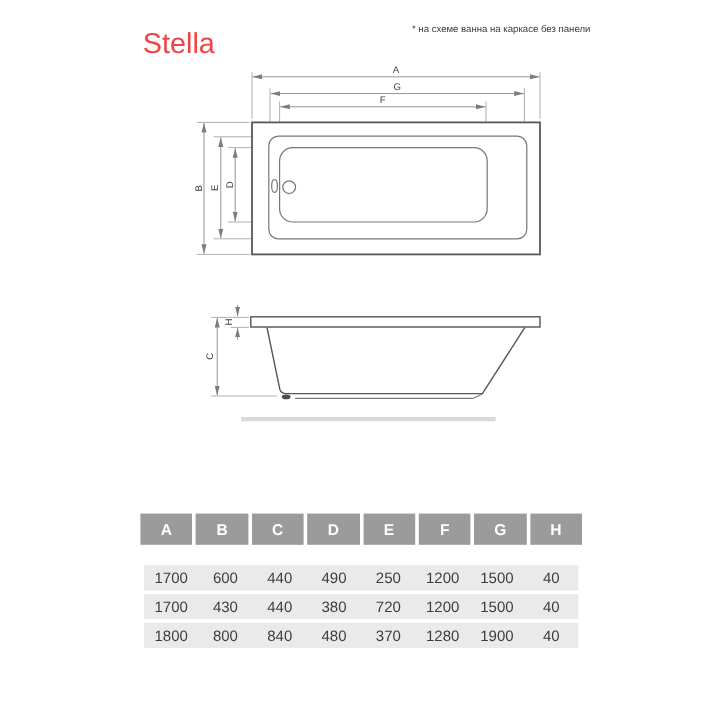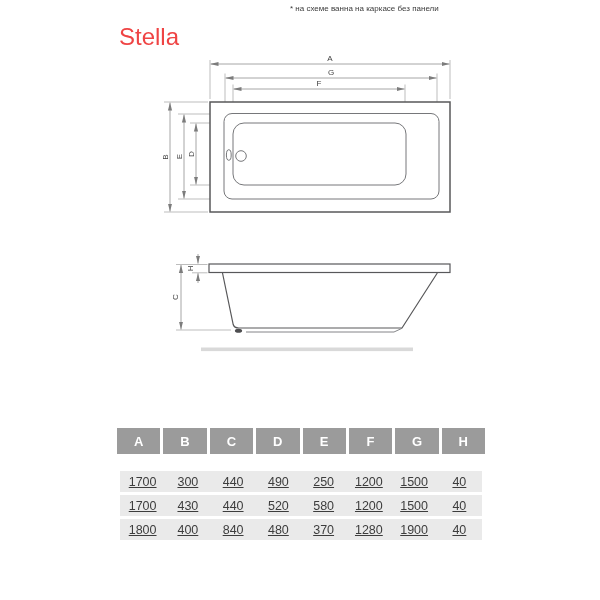--- a/index.html
+++ b/index.html
@@ -5,42 +5,42 @@
   html,body { margin:0; padding:0; }
   body {
     width:600px; height:600px; background:#ffffff; position:relative;
     font-family:"Liberation Sans", sans-serif; overflow:hidden;
   }
   .page-title {
     position:absolute; left:119px; top:26px;
     font-size:24px; line-height:22px; color:#ef4444; font-weight:400;
   }
   .footnote {
-    position:absolute; top:4px; left:290px; width:202px; text-align:left;
+    position:absolute; top:20px; left:290px; width:202px; text-align:right;
     font-size:8px; line-height:10px; color:#3a3a3a;
   }
   svg.drawing { position:absolute; left:0; top:0; }
   .dimlbl { font-family:"Liberation Sans", sans-serif; font-size:8px; fill:#3f3f3f; }
 
   .spec-table { position:absolute; left:117px; top:428px; width:368px; }
   .thead {
     display:grid; grid-template-columns:repeat(8,1fr); gap:3px; height:26px;
   }
   .th {
     background:#9b9b9b; color:#ffffff; font-weight:bold; font-size:13px;
     display:flex; align-items:center; justify-content:center;
   }
   .tbody { margin:17px 3px 0 3px; display:flex; flex-direction:column; gap:3px; }
   .tr {
     display:grid; grid-template-columns:repeat(8,1fr);
     background:#eaeaea; height:21px;
   }
   .td {
     display:flex; align-items:center; justify-content:center;
-    font-size:12.5px; color:#3d3d3d;text-decoration:underline;
+    font-size:12.5px; color:#3d3d3d;
   }
 </style>
 </head>
 <body>
 
 <div class="footnote">* на схеме ванна на каркасе без панели</div>
 <div class="page-title">Stella</div>
 
 <svg class="drawing" width="600" height="420" viewBox="0 0 600 420">
   <defs>
@@ -120,41 +120,41 @@
     <div class="th">C</div>
     <div class="th">D</div>
     <div class="th">E</div>
     <div class="th">F</div>
     <div class="th">G</div>
     <div class="th">H</div>
   </div>
   <div class="tbody">
     <div class="tr">
       <div class="td">1700</div>
-      <div class="td">300</div>
+      <div class="td">600</div>
       <div class="td">440</div>
       <div class="td">490</div>
       <div class="td">250</div>
       <div class="td">1200</div>
       <div class="td">1500</div>
       <div class="td">40</div>
     </div>
     <div class="tr">
       <div class="td">1700</div>
       <div class="td">430</div>
       <div class="td">440</div>
-      <div class="td">520</div>
-      <div class="td">580</div>
+      <div class="td">380</div>
+      <div class="td">720</div>
       <div class="td">1200</div>
       <div class="td">1500</div>
       <div class="td">40</div>
     </div>
     <div class="tr">
       <div class="td">1800</div>
-      <div class="td">400</div>
+      <div class="td">800</div>
       <div class="td">840</div>
       <div class="td">480</div>
       <div class="td">370</div>
       <div class="td">1280</div>
       <div class="td">1900</div>
       <div class="td">40</div>
     </div>
   </div>
 </div>
 

